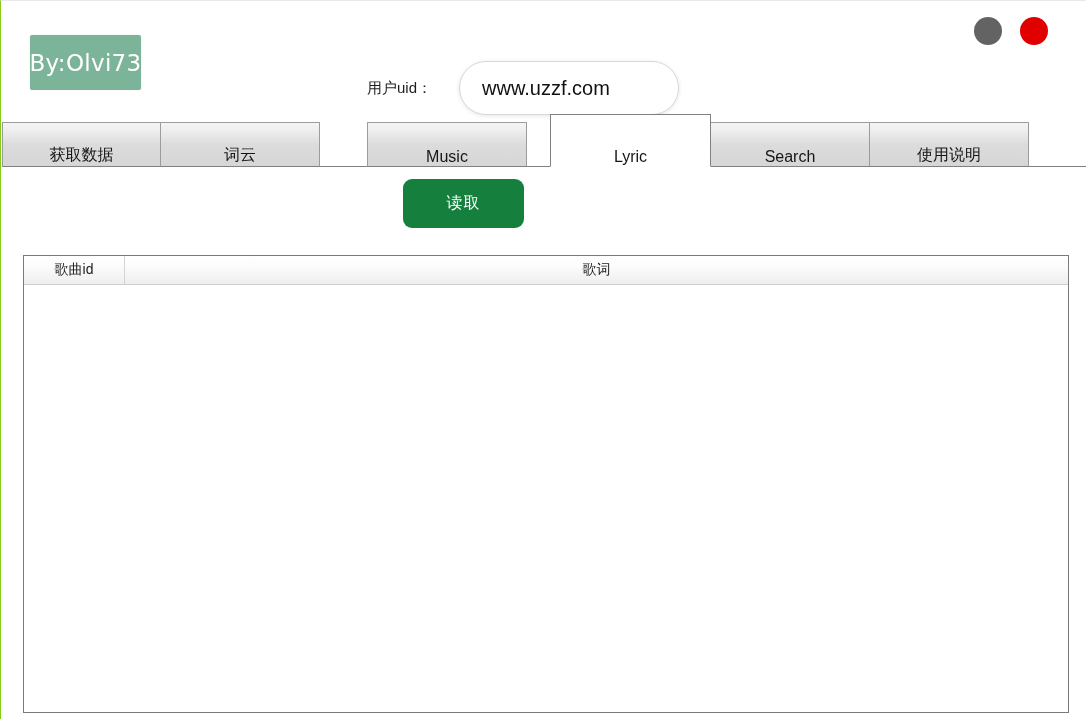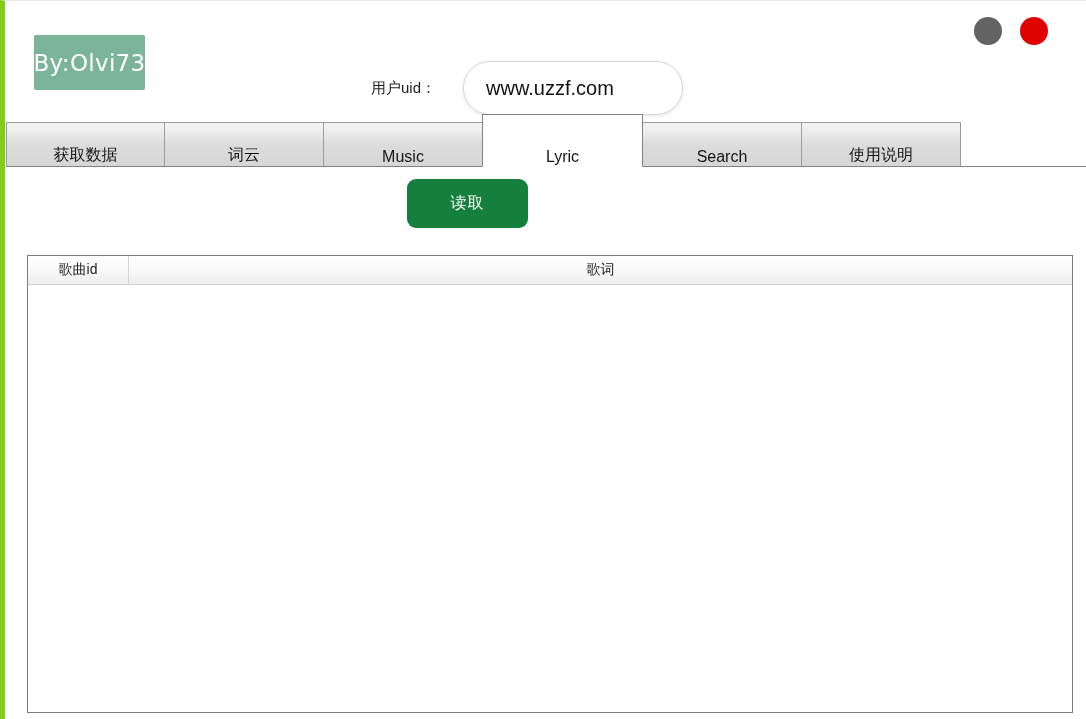--- a/index.html
+++ b/index.html
@@ -16,21 +16,21 @@
     overflow: hidden;
   }
 
   
   #app-window {
     position: absolute;
     left: 0; top: 0;
     width: 1086px;
     height: 719px;
     background: #ffffff;
-    border-left: 5px solid #84cc16;
+    border-left: 1px solid #84cc16;
     border-top: 1px solid #e9e9e9;
   }
 
   
   #window-controls {
     position: absolute;
     right: 38px;
     top: 16px;
     display: flex;
     gap: 18px;
@@ -137,24 +137,25 @@
     position: relative;
     user-select: none;
   }
   .tab.active {
     height: 53px;
     background: #ffffff;
     border: 1px solid #808080;
     border-bottom: 1px solid #ffffff;
     z-index: 5;
     color: #151515;
+    margin-left: 24px;
   }
   #tab-0 { width: 159px; }
   #tab-1 { width: 160px; }
-  #tab-2 { width: 160px; }
+  #tab-2 { width: 160px; margin-left: 48px; }
   #tab-3 { width: 161px; }
   #tab-4 { width: 160px; }
   #tab-5 { width: 160px; }
 
   
   #action-buttons {
     position: absolute;
     left: 402px;
     top: 178px;
     display: flex;

